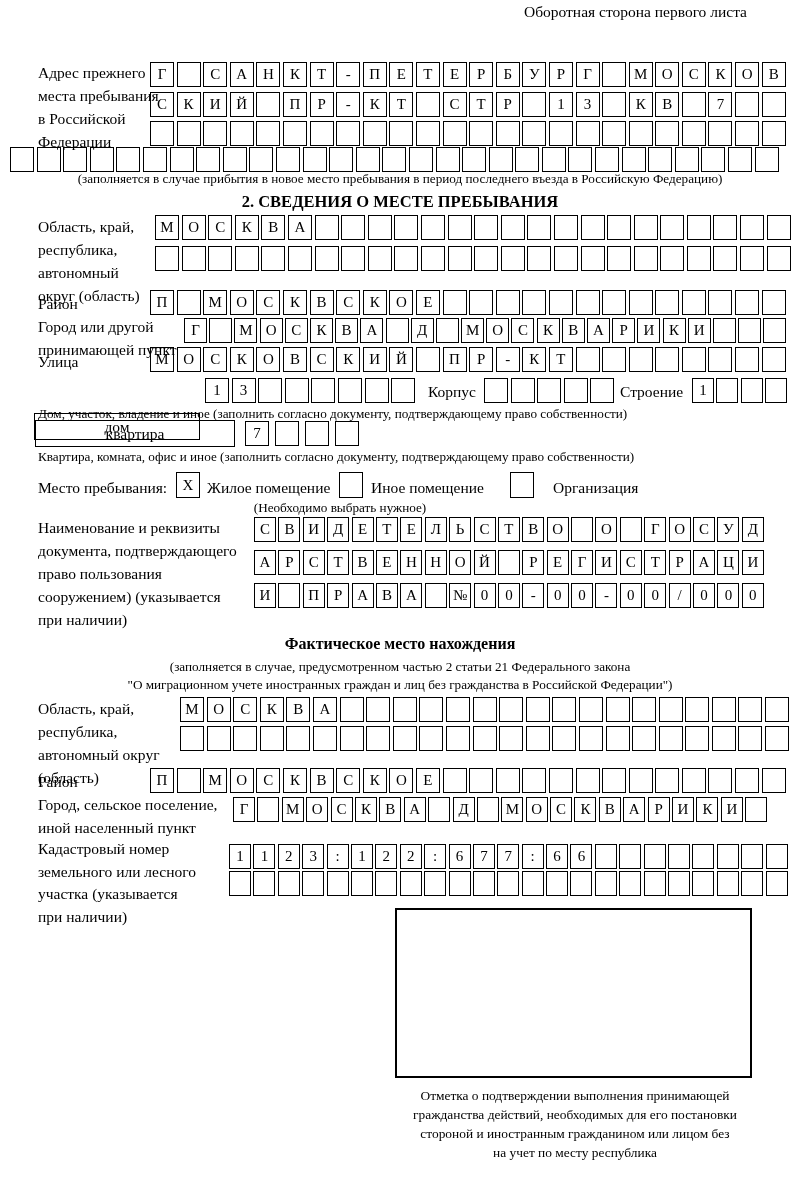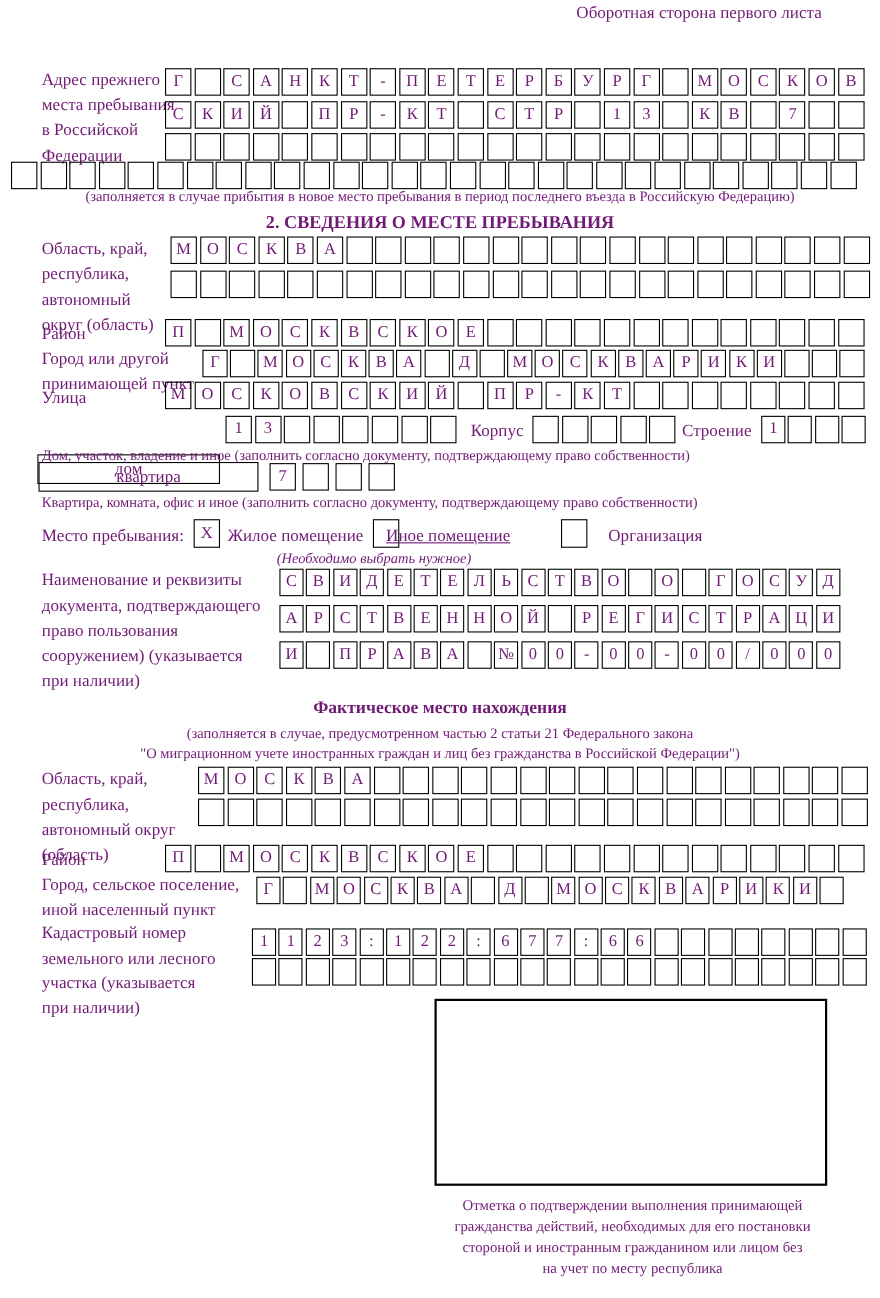--- a/index.html
+++ b/index.html
@@ -1,16 +1,16 @@
 <!DOCTYPE html>
 <html><head>
 <meta charset="utf-8">
 <style>
   html,body{margin:0;padding:0;background:#fff;}
-  #form{position:relative;width:800px;height:1180px;background:#fff;color:#701a75;
+  #form{position:relative;width:800px;height:1180px;background:#fff;color:#000000;
         font-family:"Liberation Serif",serif;overflow:hidden;}
   .abs{position:absolute;}
   .label{font-size:15.5px;line-height:23px;white-space:nowrap;}
   .label2{font-size:15.5px;line-height:22.5px;white-space:nowrap;}
   .note{font-size:13.2px;white-space:nowrap;}
   .center{left:0;width:800px;text-align:center;}
   .title{font-size:16.5px;font-weight:bold;}
   .boxrow{display:flex;gap:2.6px;}
   .boxrow .cbox{width:24px;height:25px;border:1.6px solid #000;box-sizing:border-box;
         display:flex;align-items:center;justify-content:center;font-size:15px;flex:0 0 auto;}
@@ -330,24 +330,24 @@
       <div class="cbox"></div>
       <div class="cbox"></div>
       <div class="cbox"></div>
     </div>
   <div class="abs note" style="left:38px;top:449px;">Квартира, комната, офис и иное (заполнить согласно документу, подтверждающему право собственности)</div>
 
   <div class="abs label" style="left:38px;top:476px;">Место пребывания:</div>
   <div class="abs chk" style="left:176px;top:472px;">X</div>
   <div class="abs label" style="left:207px;top:476px;">Жилое помещение</div>
   <div class="abs chk" style="left:339px;top:472px;"></div>
-  <div class="abs label" style="left:351px;top:476px;text-decoration:underline;">Иное помещение</div>
+  <div class="abs label" style="left:371px;top:476px;">Иное помещение</div>
   <div class="abs chk" style="left:510px;top:472px;"></div>
   <div class="abs label" style="left:553px;top:476px;">Организация</div>
-  <div class="abs note" style="left:100px;top:500px;width:480px;text-align:center;font-style:italic;">(Необходимо выбрать нужное)</div>
+  <div class="abs note" style="left:100px;top:500px;width:480px;text-align:center;">(Необходимо выбрать нужное)</div>
 
   <div class="abs" style="left:38px;top:516px;">
     <div class="label">Наименование и реквизиты</div>
     <div class="label">документа, подтверждающего</div>
     <div class="label">право пользования</div>
     <div class="label">сооружением) (указывается</div>
     <div class="label">при наличии)</div>
   </div>
   <div class="abs boxrow tight" style="left:254px;top:517px;">
       <div class="cbox">С</div>

